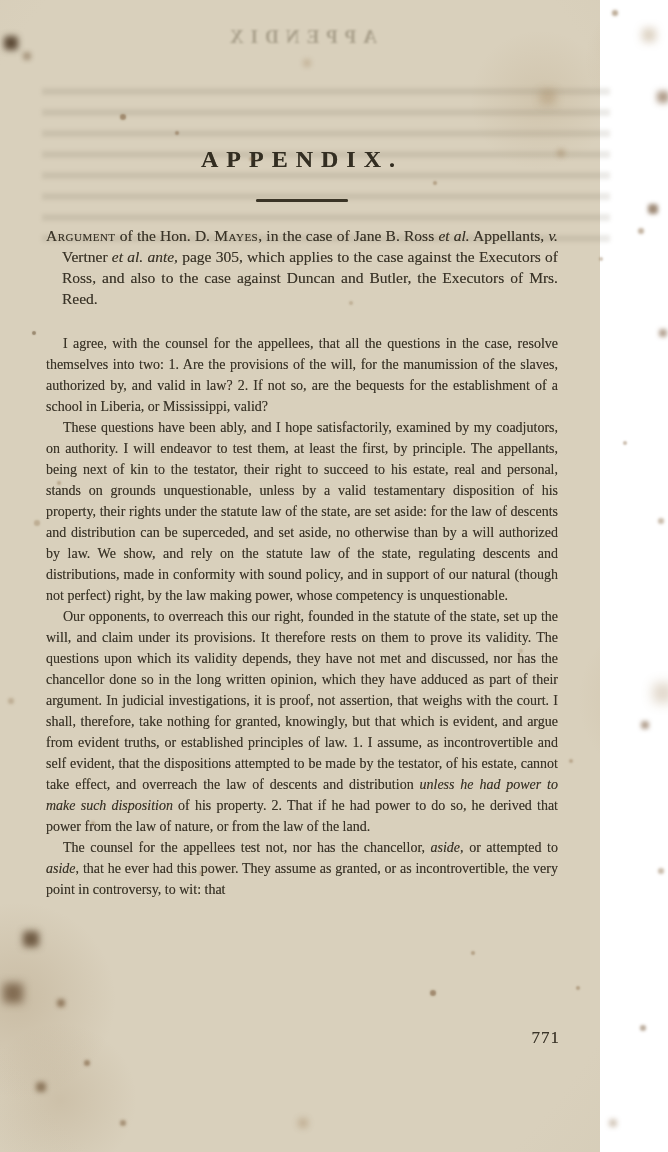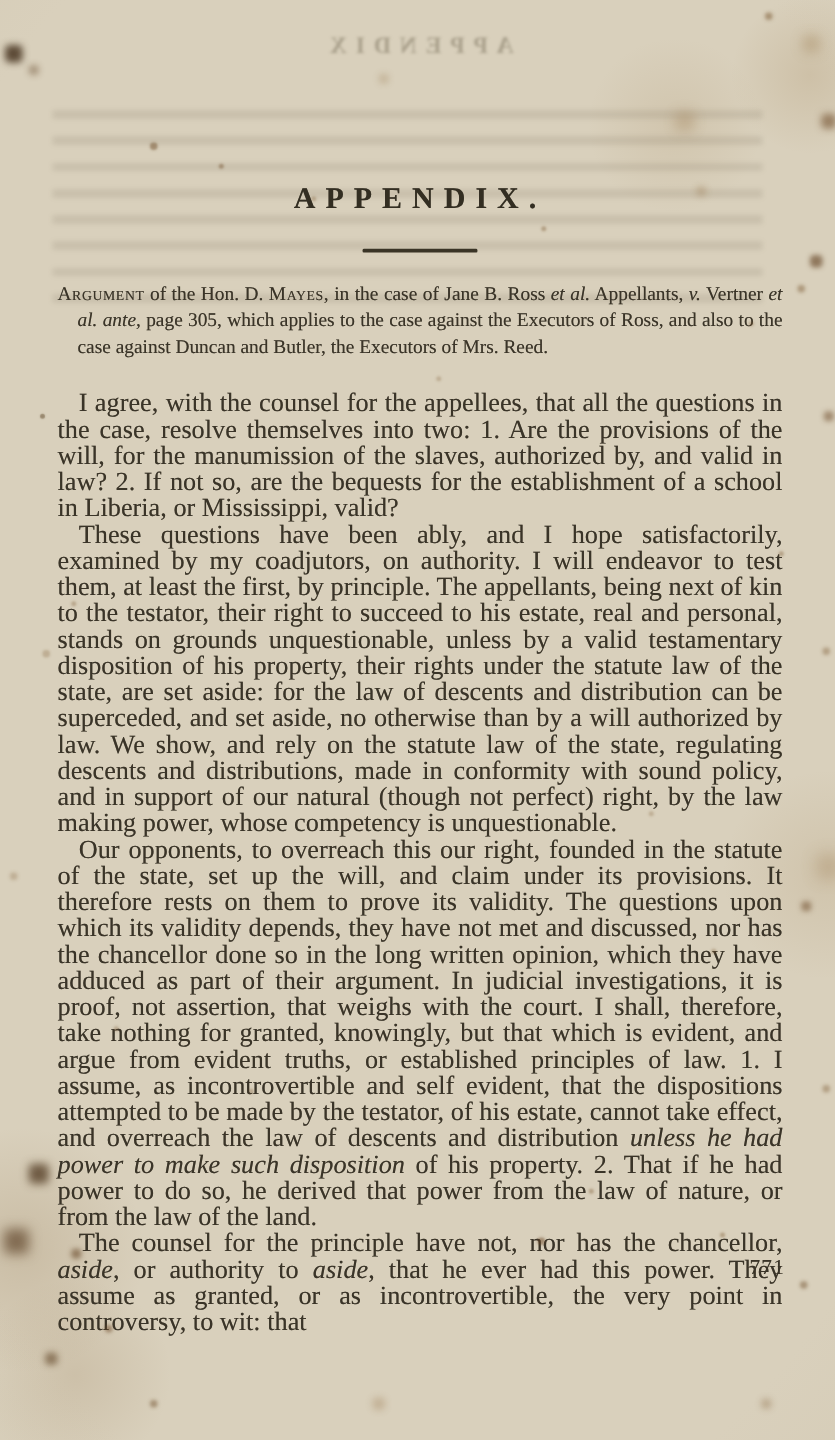--- a/index.html
+++ b/index.html
@@ -7,21 +7,21 @@
     padding: 0;
   }
   body {
     width: 668px;
     height: 1152px;
     overflow: hidden;
     font-family: "Liberation Serif", "DejaVu Serif", serif;
   }
   .page {
     position: relative;
-    width: 668px;
+    width: 600px;
     height: 1152px;
     background-color: #d4cab4;
     background-image:
       radial-gradient(circle 90px at 648px 60px, rgba(160,130,85,0.20), rgba(160,130,85,0) 70%),
       radial-gradient(circle 100px at 540px 100px, rgba(160,130,85,0.14), rgba(160,130,85,0) 70%),
       radial-gradient(circle 120px at 662px 700px, rgba(160,130,85,0.16), rgba(160,130,85,0) 70%),
       radial-gradient(circle 140px at 18px 1000px, rgba(140,110,70,0.20), rgba(140,110,70,0) 70%),
       radial-gradient(circle 110px at 60px 1100px, rgba(140,110,70,0.16), rgba(140,110,70,0) 70%),
       radial-gradient(ellipse 140% 120% at 50% 48%, #d9d0bc 50%, #cfc5ae 80%, #bfb498 100%);
   }
@@ -148,28 +148,28 @@
   }
   .sc {
     font-variant: small-caps;
     letter-spacing: 0.5px;
   }
   .it {
     font-style: italic;
   }
   .para {
     margin: 0;
-    font-size: 21px;
+    font-size: 14px;
     line-height: 21px;
     text-align: justify;
     text-indent: 17px;
   }
   .page-number {
     position: absolute;
-    top: 1004px;
+    top: 1028px;
     right: 40px;
     z-index: 2;
     font-size: 17px;
     letter-spacing: 1px;
     color: #3a3428;
     text-shadow: 0 0 0.5px rgba(58,52,40,0.55);
   }
 </style>
 </head>
 <body>
@@ -190,19 +190,19 @@
     <div class="rule"></div>
 
     <p class="headnote"><span class="sc">Argument</span><span> of the Hon. D. </span><span class="sc">Mayes</span><span>, in the case of Jane B. Ross </span><span class="it">et al.</span><span> Appellants, </span><span class="it">v.</span><span> Vertner </span><span class="it">et al.</span><span class="it"> ante,</span><span> page 305, which applies to the case against the Executors of Ross, and also to the case against Duncan and Butler, the Executors of Mrs. Reed.</span></p>
 
     <p class="para">I agree, with the counsel for the appellees, that all the questions in the case, resolve themselves into two: 1. Are the provisions of the will, for the manumission of the slaves, authorized by, and valid in law? 2. If not so, are the bequests for the establishment of a school in Liberia, or Mississippi, valid?</p>
 
     <p class="para">These questions have been ably, and I hope satisfactorily, examined by my coadjutors, on authority. I will endeavor to test them, at least the first, by principle. The appellants, being next of kin to the testator, their right to succeed to his estate, real and personal, stands on grounds unquestionable, unless by a valid testamentary disposition of his property, their rights under the statute law of the state, are set aside: for the law of descents and distribution can be superceded, and set aside, no otherwise than by a will authorized by law. We show, and rely on the statute law of the state, regulating descents and distributions, made in conformity with sound policy, and in support of our natural (though not perfect) right, by the law making power, whose competency is unquestionable.</p>
 
     <p class="para"><span>Our opponents, to overreach this our right, founded in the statute of the state, set up the will, and claim under its provisions. It therefore rests on them to prove its validity. The questions upon which its validity depends, they have not met and discussed, nor has the chancellor done so in the long written opinion, which they have adduced as part of their argument. In judicial investigations, it is proof, not assertion, that weighs with the court. I shall, therefore, take nothing for granted, knowingly, but that which is evident, and argue from evident truths, or established principles of law. 1. I assume, as incontrovertible and self evident, that the dispositions attempted to be made by the testator, of his estate, cannot take effect, and overreach the law of descents and distribution </span><span class="it">unless he had power to make such disposition</span><span> of his property. 2. That if he had power to do so, he derived that power from the law of nature, or from the law of the land.</span></p>
 
-    <p class="para"><span>The counsel for the principle have not, nor has the chancellor, </span><span class="it">aside</span><span>, or authority to </span><span class="it">aside</span><span>, that he ever had this power. They assume as granted, or as incontrovertible, the very point in controversy, to wit: that</span></p>
+    <p class="para"><span>The counsel for the appellees test not, nor has the chancellor, </span><span class="it">aside</span><span>, or attempted to </span><span class="it">aside</span><span>, that he ever had this power. They assume as granted, or as incontrovertible, the very point in controversy, to wit: that</span></p>
 
   </div>
 
   <div class="page-number">771</div>
 
 </div>
 
 </body></html>

